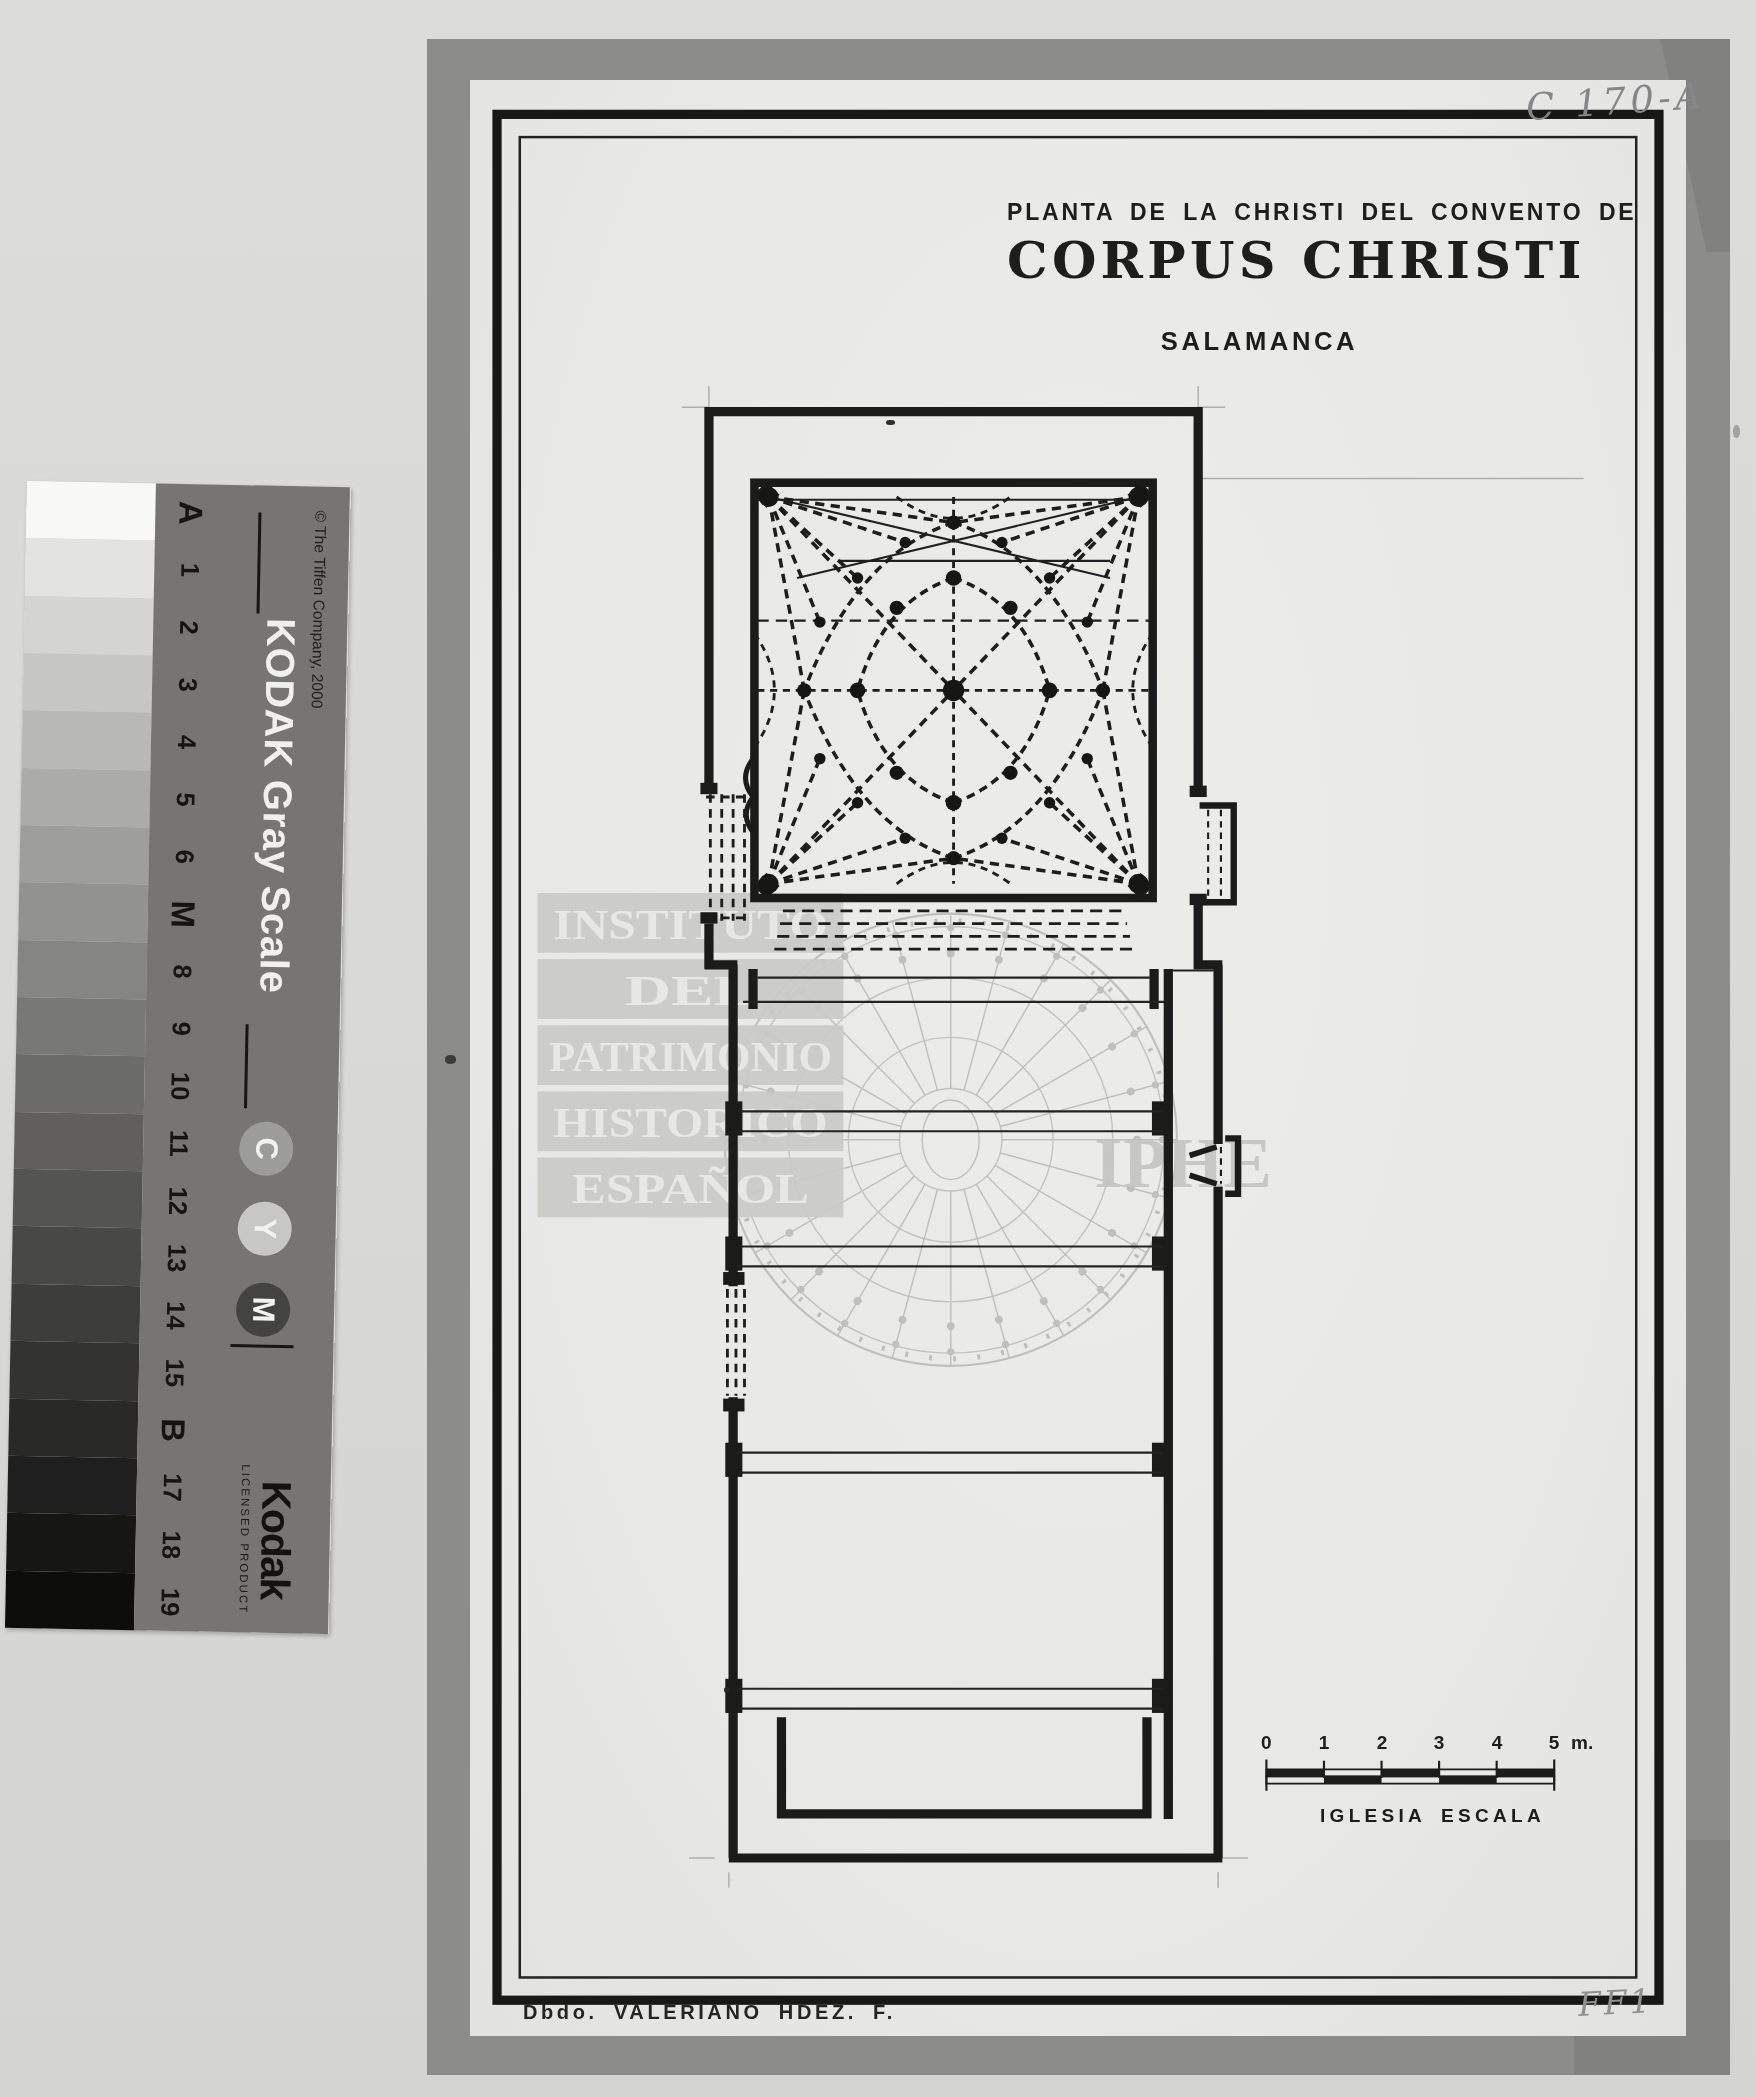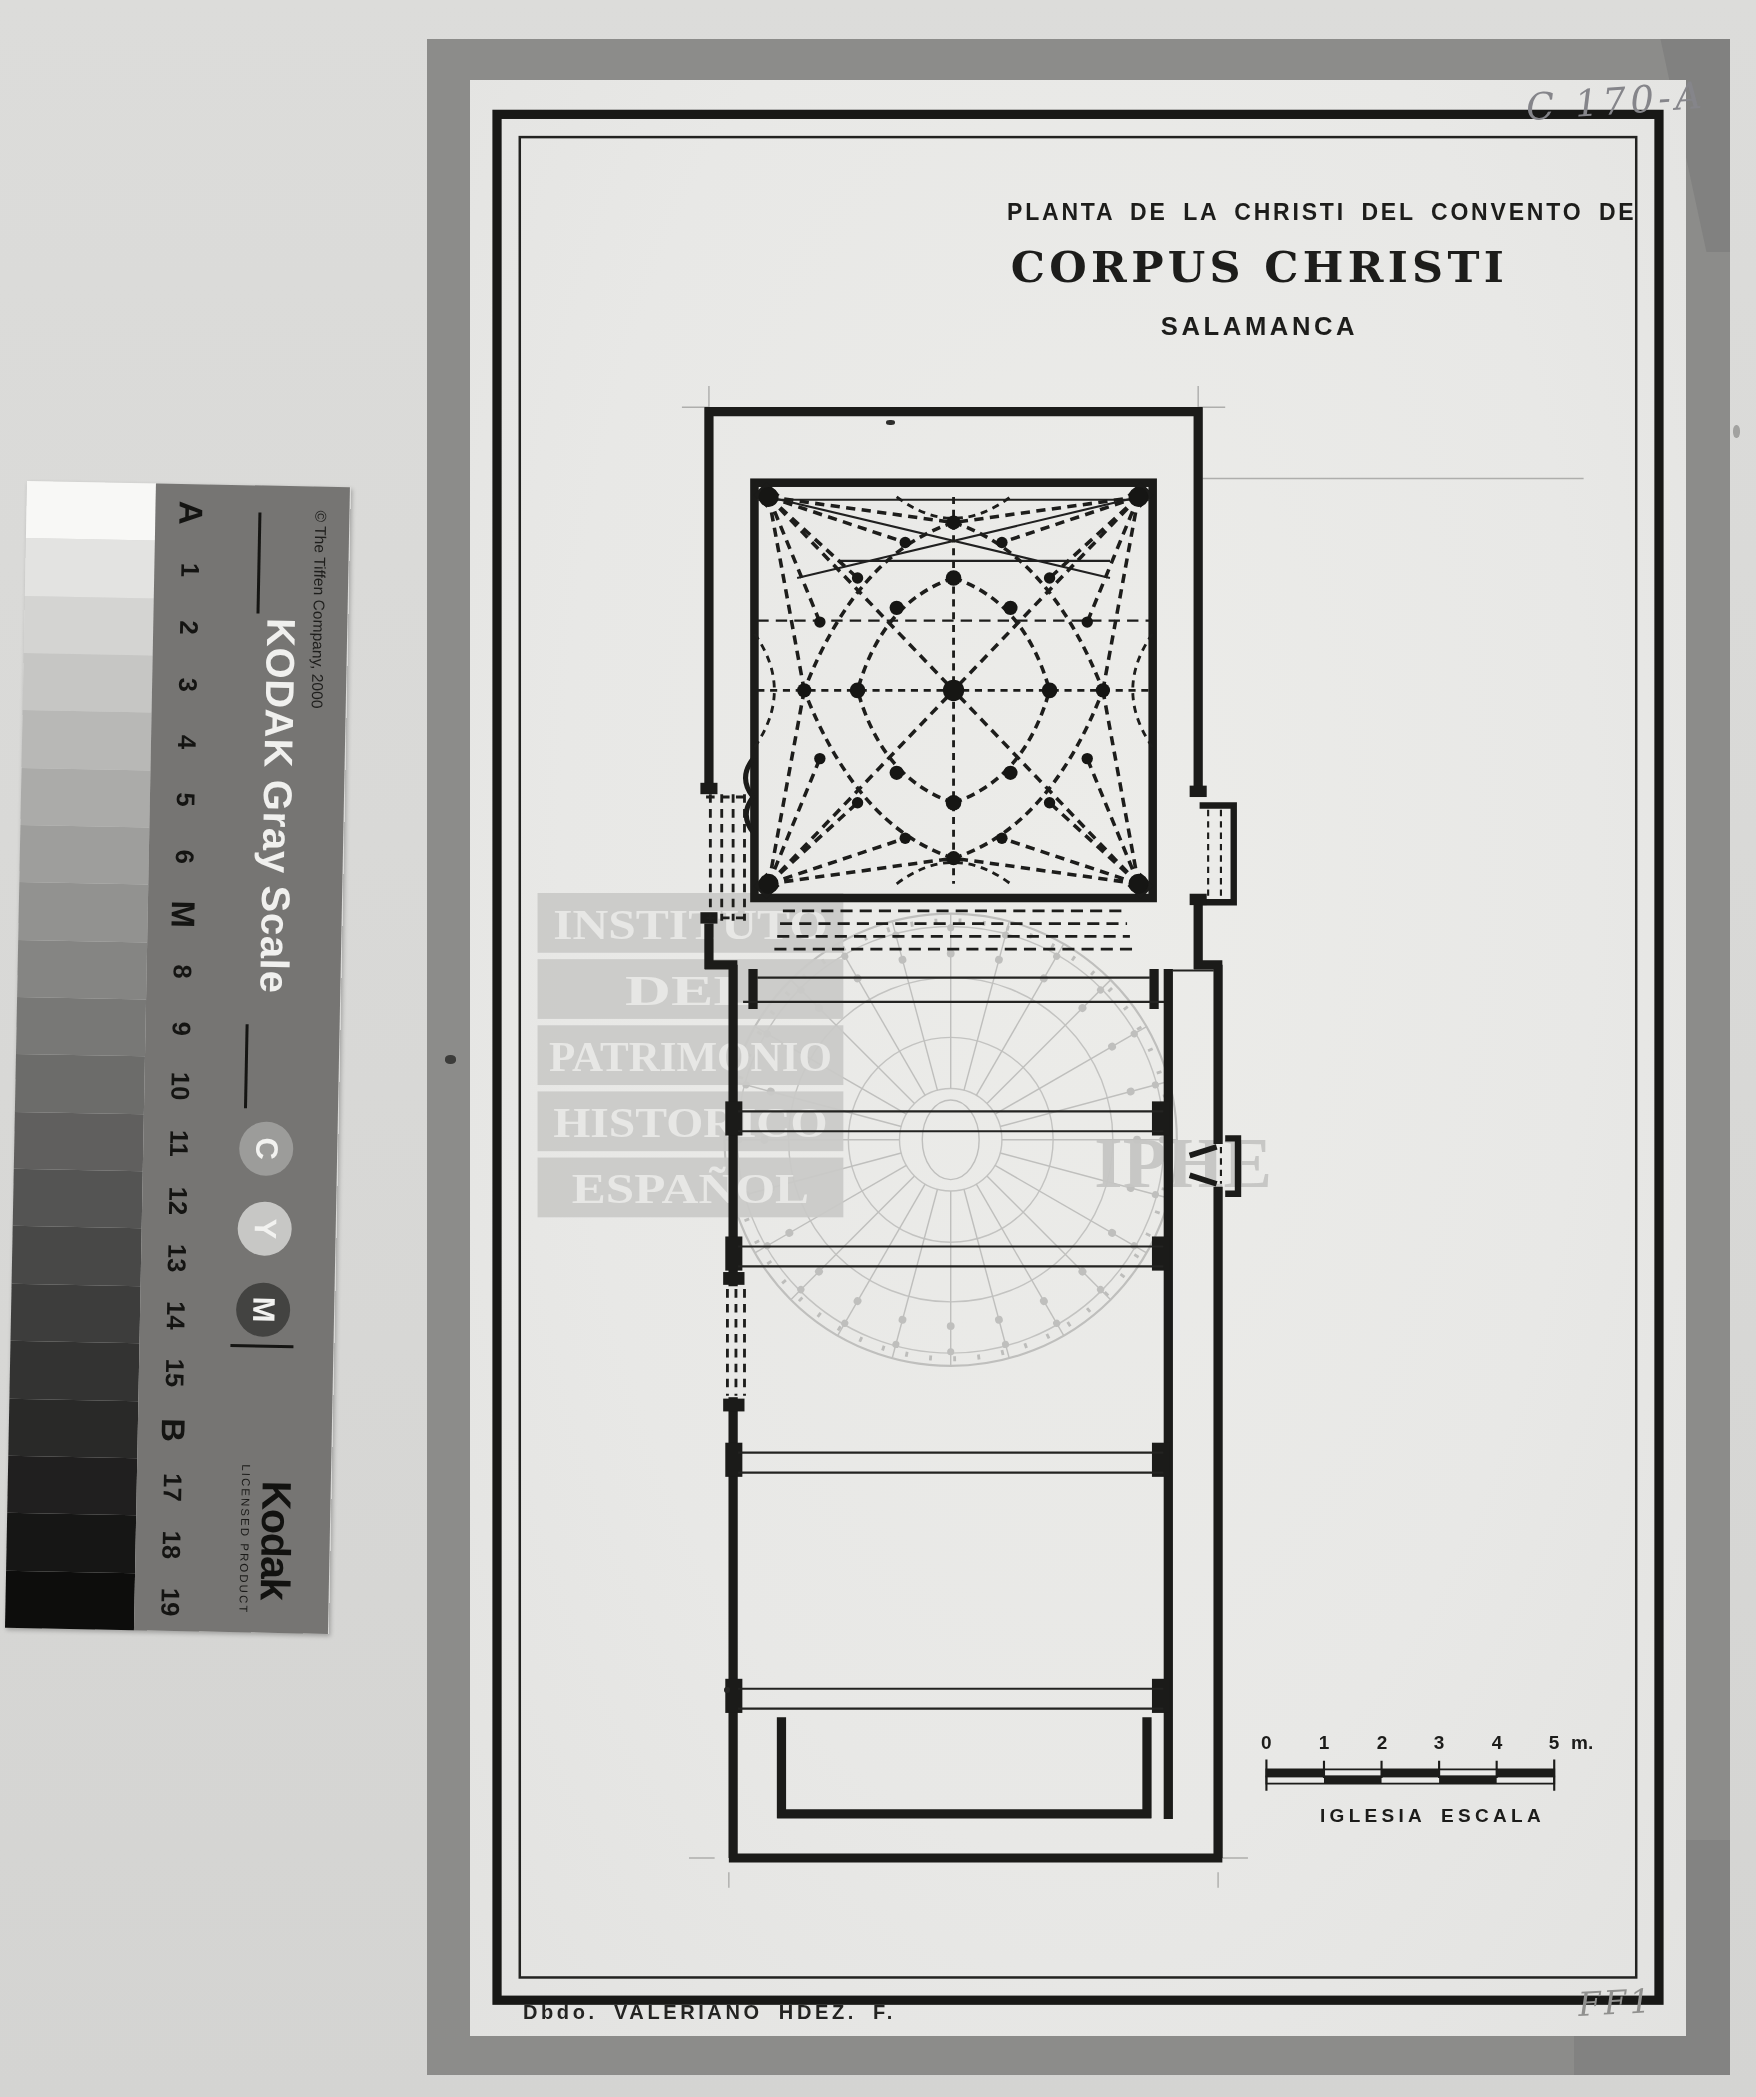--- a/index.html
+++ b/index.html
@@ -16,23 +16,23 @@
      background:#828281;}
   .mount .flap-br2{position:absolute;right:0;bottom:0;width:50px;height:235px;
      background:#838382;}
   
   .doc{position:absolute;left:43px;top:41px;width:1216px;height:1956px;
      background:radial-gradient(ellipse at 50% 40%, #ecece9 0%, #e8e8e6 60%, #e2e2e0 100%);}
   .doc svg.plan{position:absolute;left:0;top:0;}
   
   .titleblock{position:absolute;left:537px;top:119px;width:505px;text-align:center;color:#1d1d1b;}
   .t1{font-weight:bold;font-size:23px;letter-spacing:2.8px;word-spacing:6.4px;white-space:nowrap;}
-  .t2{font-family:"DejaVu Serif",serif;font-weight:bold;font-size:43px;letter-spacing:4.3px;
-      margin-top:16px;white-space:nowrap;}
-  .t3{font-weight:bold;font-size:25.6px;letter-spacing:3.6px;margin-top:20px;white-space:nowrap;}
+  .t2{font-family:"DejaVu Serif",serif;font-weight:bold;font-size:51px;letter-spacing:4.3px;
+      margin-top:4px;white-space:nowrap;}
+  .t3{font-weight:bold;font-size:25.6px;letter-spacing:3.6px;margin-top:37px;white-space:nowrap;}
   
   .signature{position:absolute;left:53px;top:1921px;font-size:20px;font-weight:bold;
       letter-spacing:3.6px;word-spacing:7.1px;color:#232321;white-space:nowrap;}
   
   .scalebar{position:absolute;left:795px;top:1652px;width:341px;color:#1c1c1a;}
   .scalebar .nums{position:relative;height:25.6px;font-weight:bold;font-size:19px;}
   .scalebar .nums span{position:absolute;transform:translateX(-50%);}
   .scalebar .unit{transform:none !important;}
   .scalebar .caption{position:relative;margin-top:8.5px;height:23px;
       font-weight:bold;font-size:19px;letter-spacing:4.3px;}

